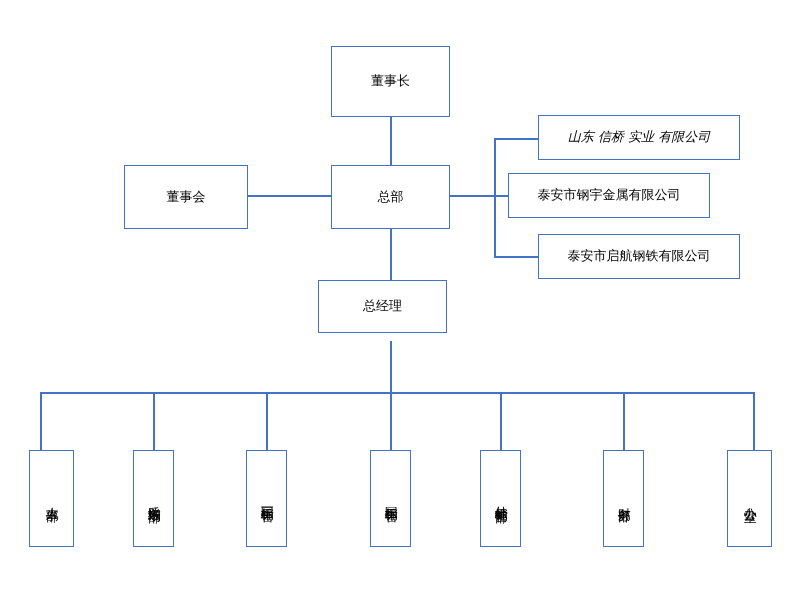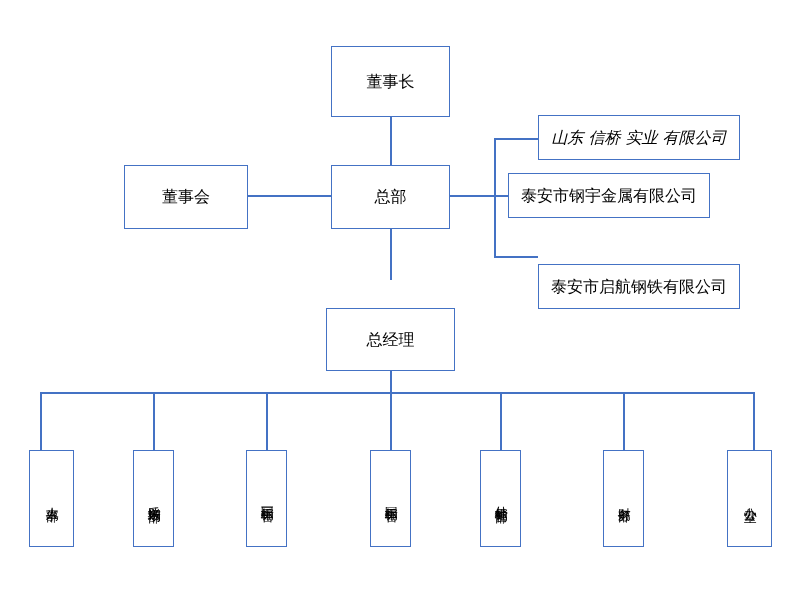--- a/index.html
+++ b/index.html
@@ -20,21 +20,21 @@
   .node {
     position: absolute;
     box-sizing: border-box;
     border: 1px solid #4472c4;
     background: #ffffff;
     color: #000000;
     display: flex;
     align-items: center;
     justify-content: center;
     text-align: center;
-    font-size: 16px;
+    font-size: 13px;
     line-height: 1.25;
     z-index: 3;
   }
   .node.vertical {
     writing-mode: vertical-rl;
     text-orientation: upright;
     letter-spacing: 1px;
     line-height: 1.1;
     font-size: 13px;
   }
@@ -74,27 +74,27 @@
   <div class="conn v" style="left:500px; top:392px; height:58px;"></div>
   <div class="conn v" style="left:623px; top:392px; height:58px;"></div>
   <div class="conn v" style="left:753px; top:392px; height:58px;"></div>
 
   <div class="node" style="left:331px; top:46px; width:119px; height:71px;">董事长</div>
 
   <div class="node" style="left:124px; top:165px; width:124px; height:64px;text-align:center;">董事会</div>
 
   <div class="node" style="left:331px; top:165px; width:119px; height:64px;">总部</div>
 
-  <div class="node" style="left:326px; top:280px; width:129px; height:63px;margin-top:28px;">总经理</div>
+  <div class="node" style="left:318px; top:280px; width:129px; height:53px;">总经理</div>
 
   <div class="node" style="left:538px; top:115px; width:202px; height:45px;font-style:italic;">山东 信桥 实业 有限公司</div>
 
   <div class="node" style="left:508px; top:173px; width:202px; height:45px;">泰安市钢宇金属有限公司</div>
 
-  <div class="node" style="left:538px; top:234px; width:202px; height:45px;margin-top:30px;">泰安市启航钢铁有限公司</div>
+  <div class="node" style="left:538px; top:234px; width:202px; height:45px;">泰安市启航钢铁有限公司</div>
 
   <div class="node vertical" style="left:29px; top:450px; width:45px; height:97px;">人事部</div>
 
   <div class="node vertical" style="left:133px; top:450px; width:41px; height:97px;">采购市场部</div>
 
   <div class="node vertical" style="left:246px; top:450px; width:41px; height:97px;">国标销售一</div>
 
   <div class="node vertical" style="left:370px; top:450px; width:41px; height:97px;">国标销售二</div>
 
   <div class="node vertical" style="left:480px; top:450px; width:41px; height:97px;">外标销售部</div>

